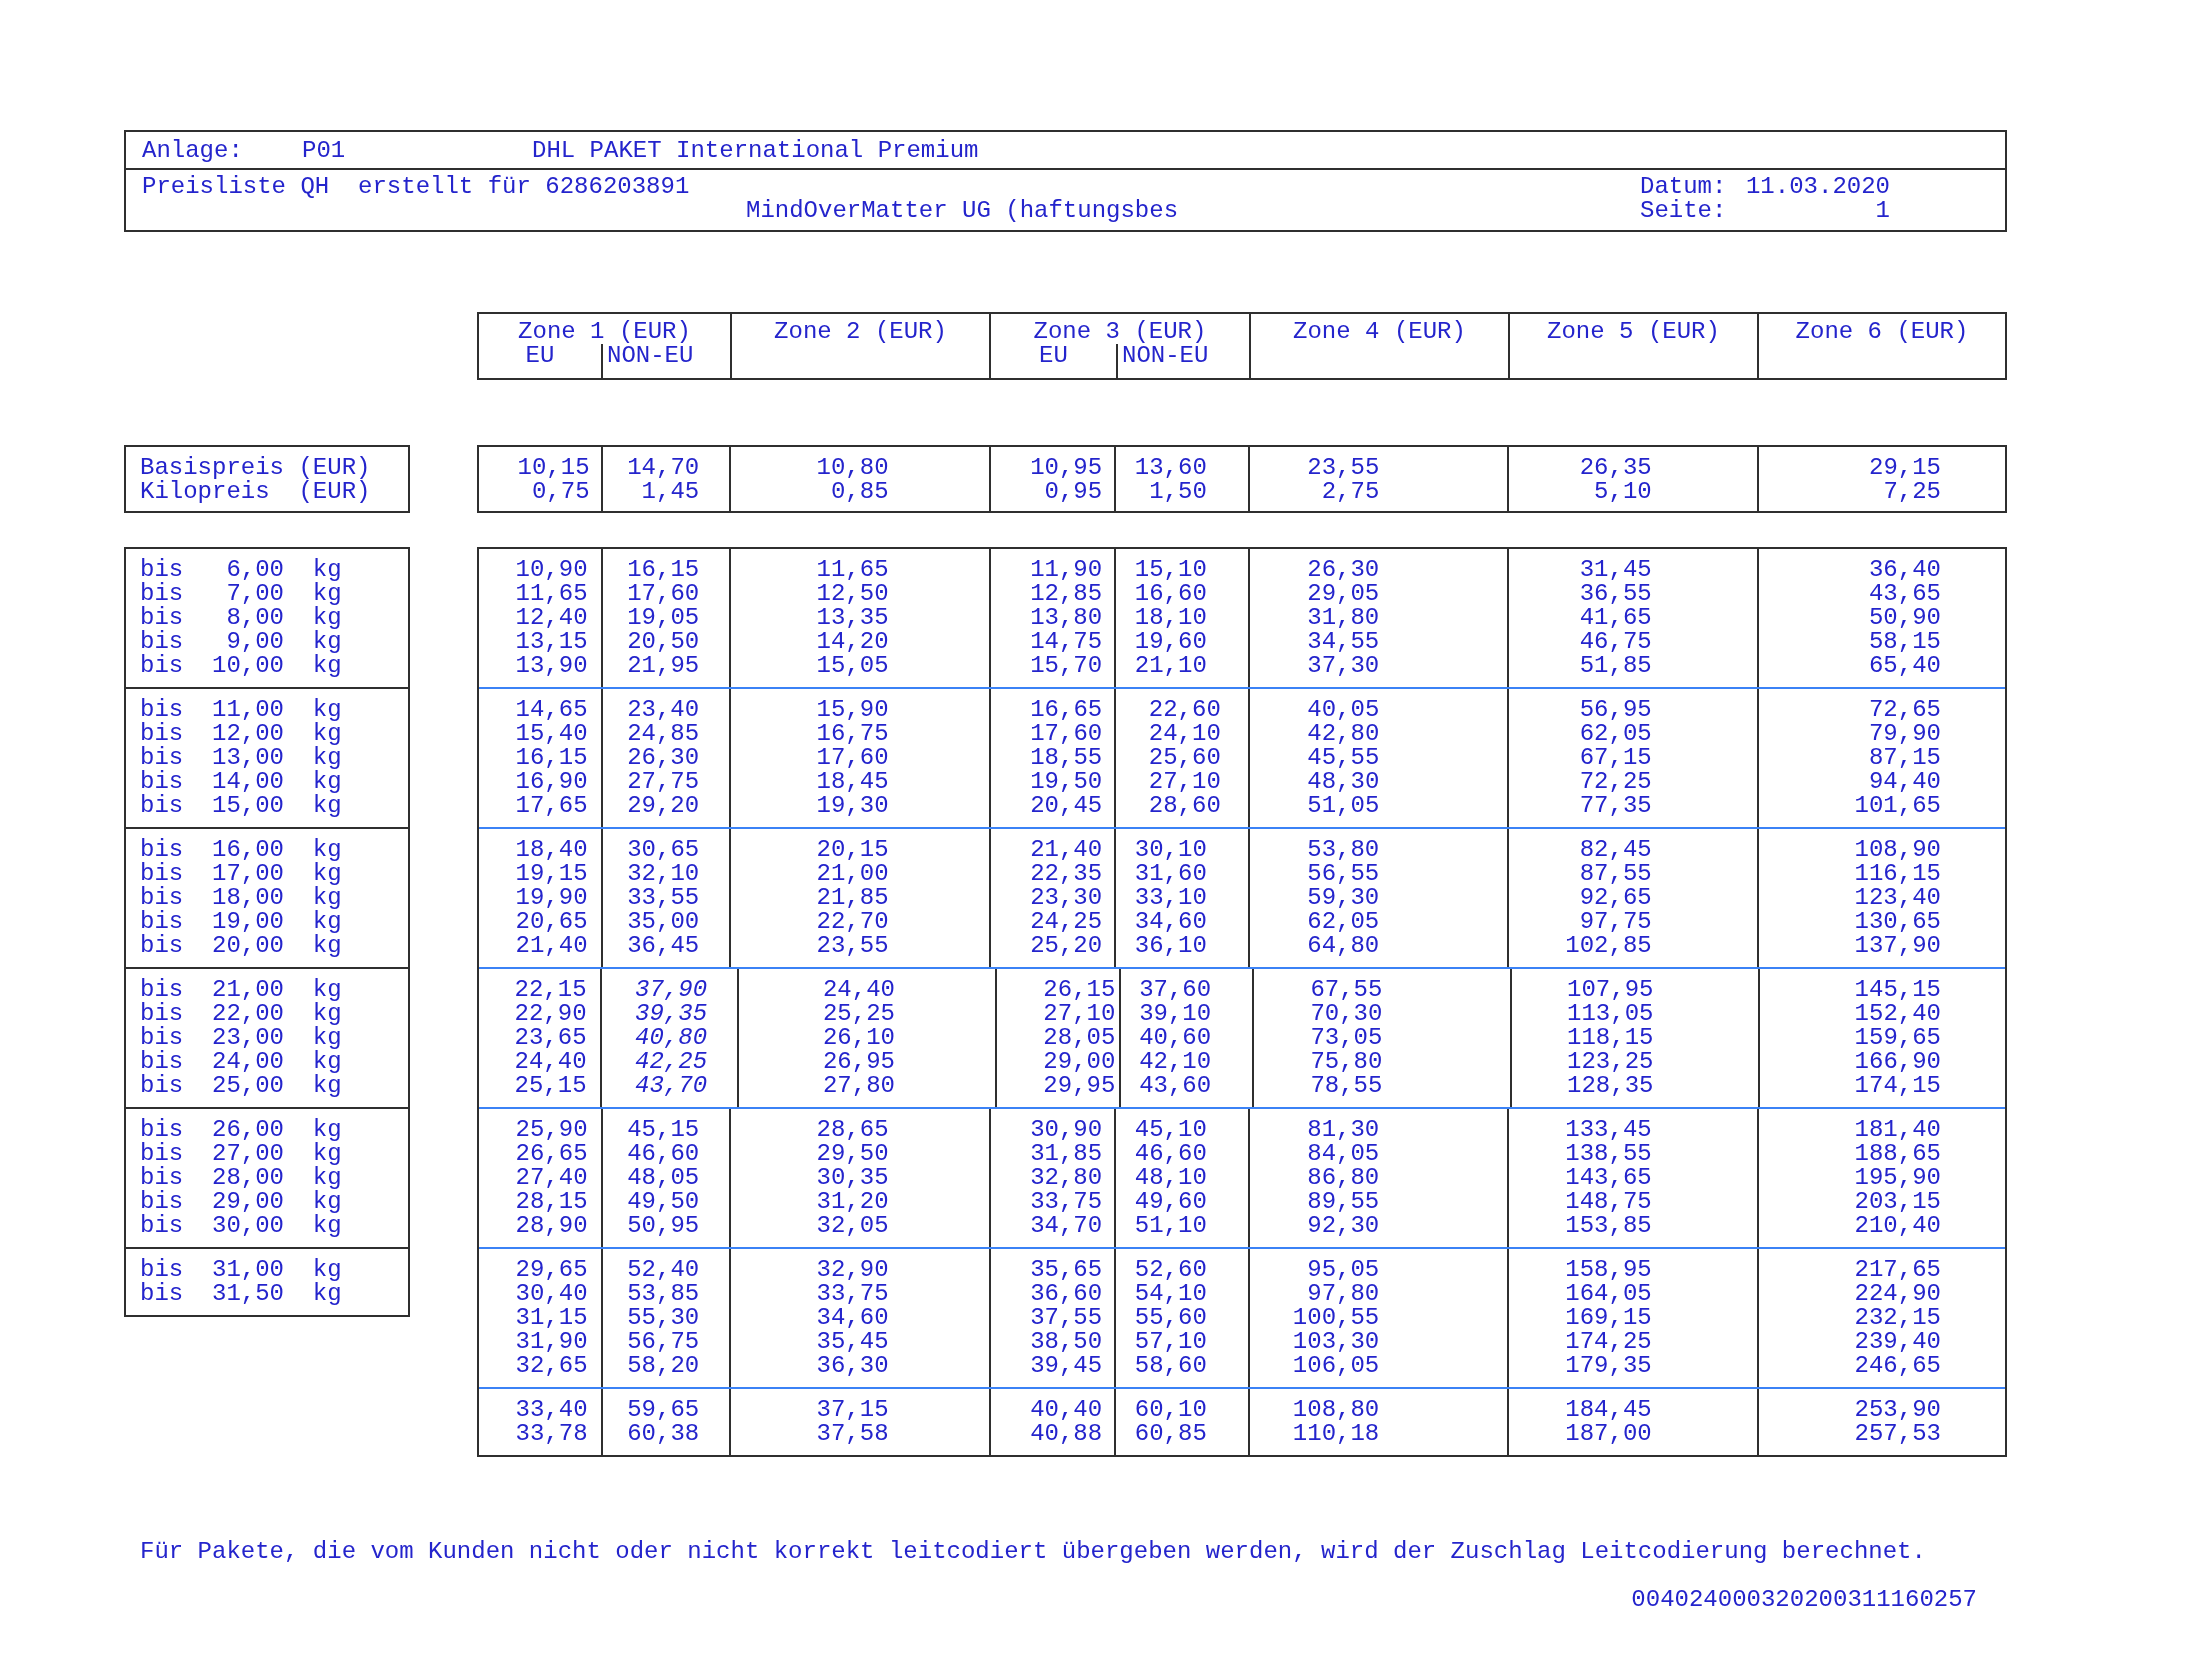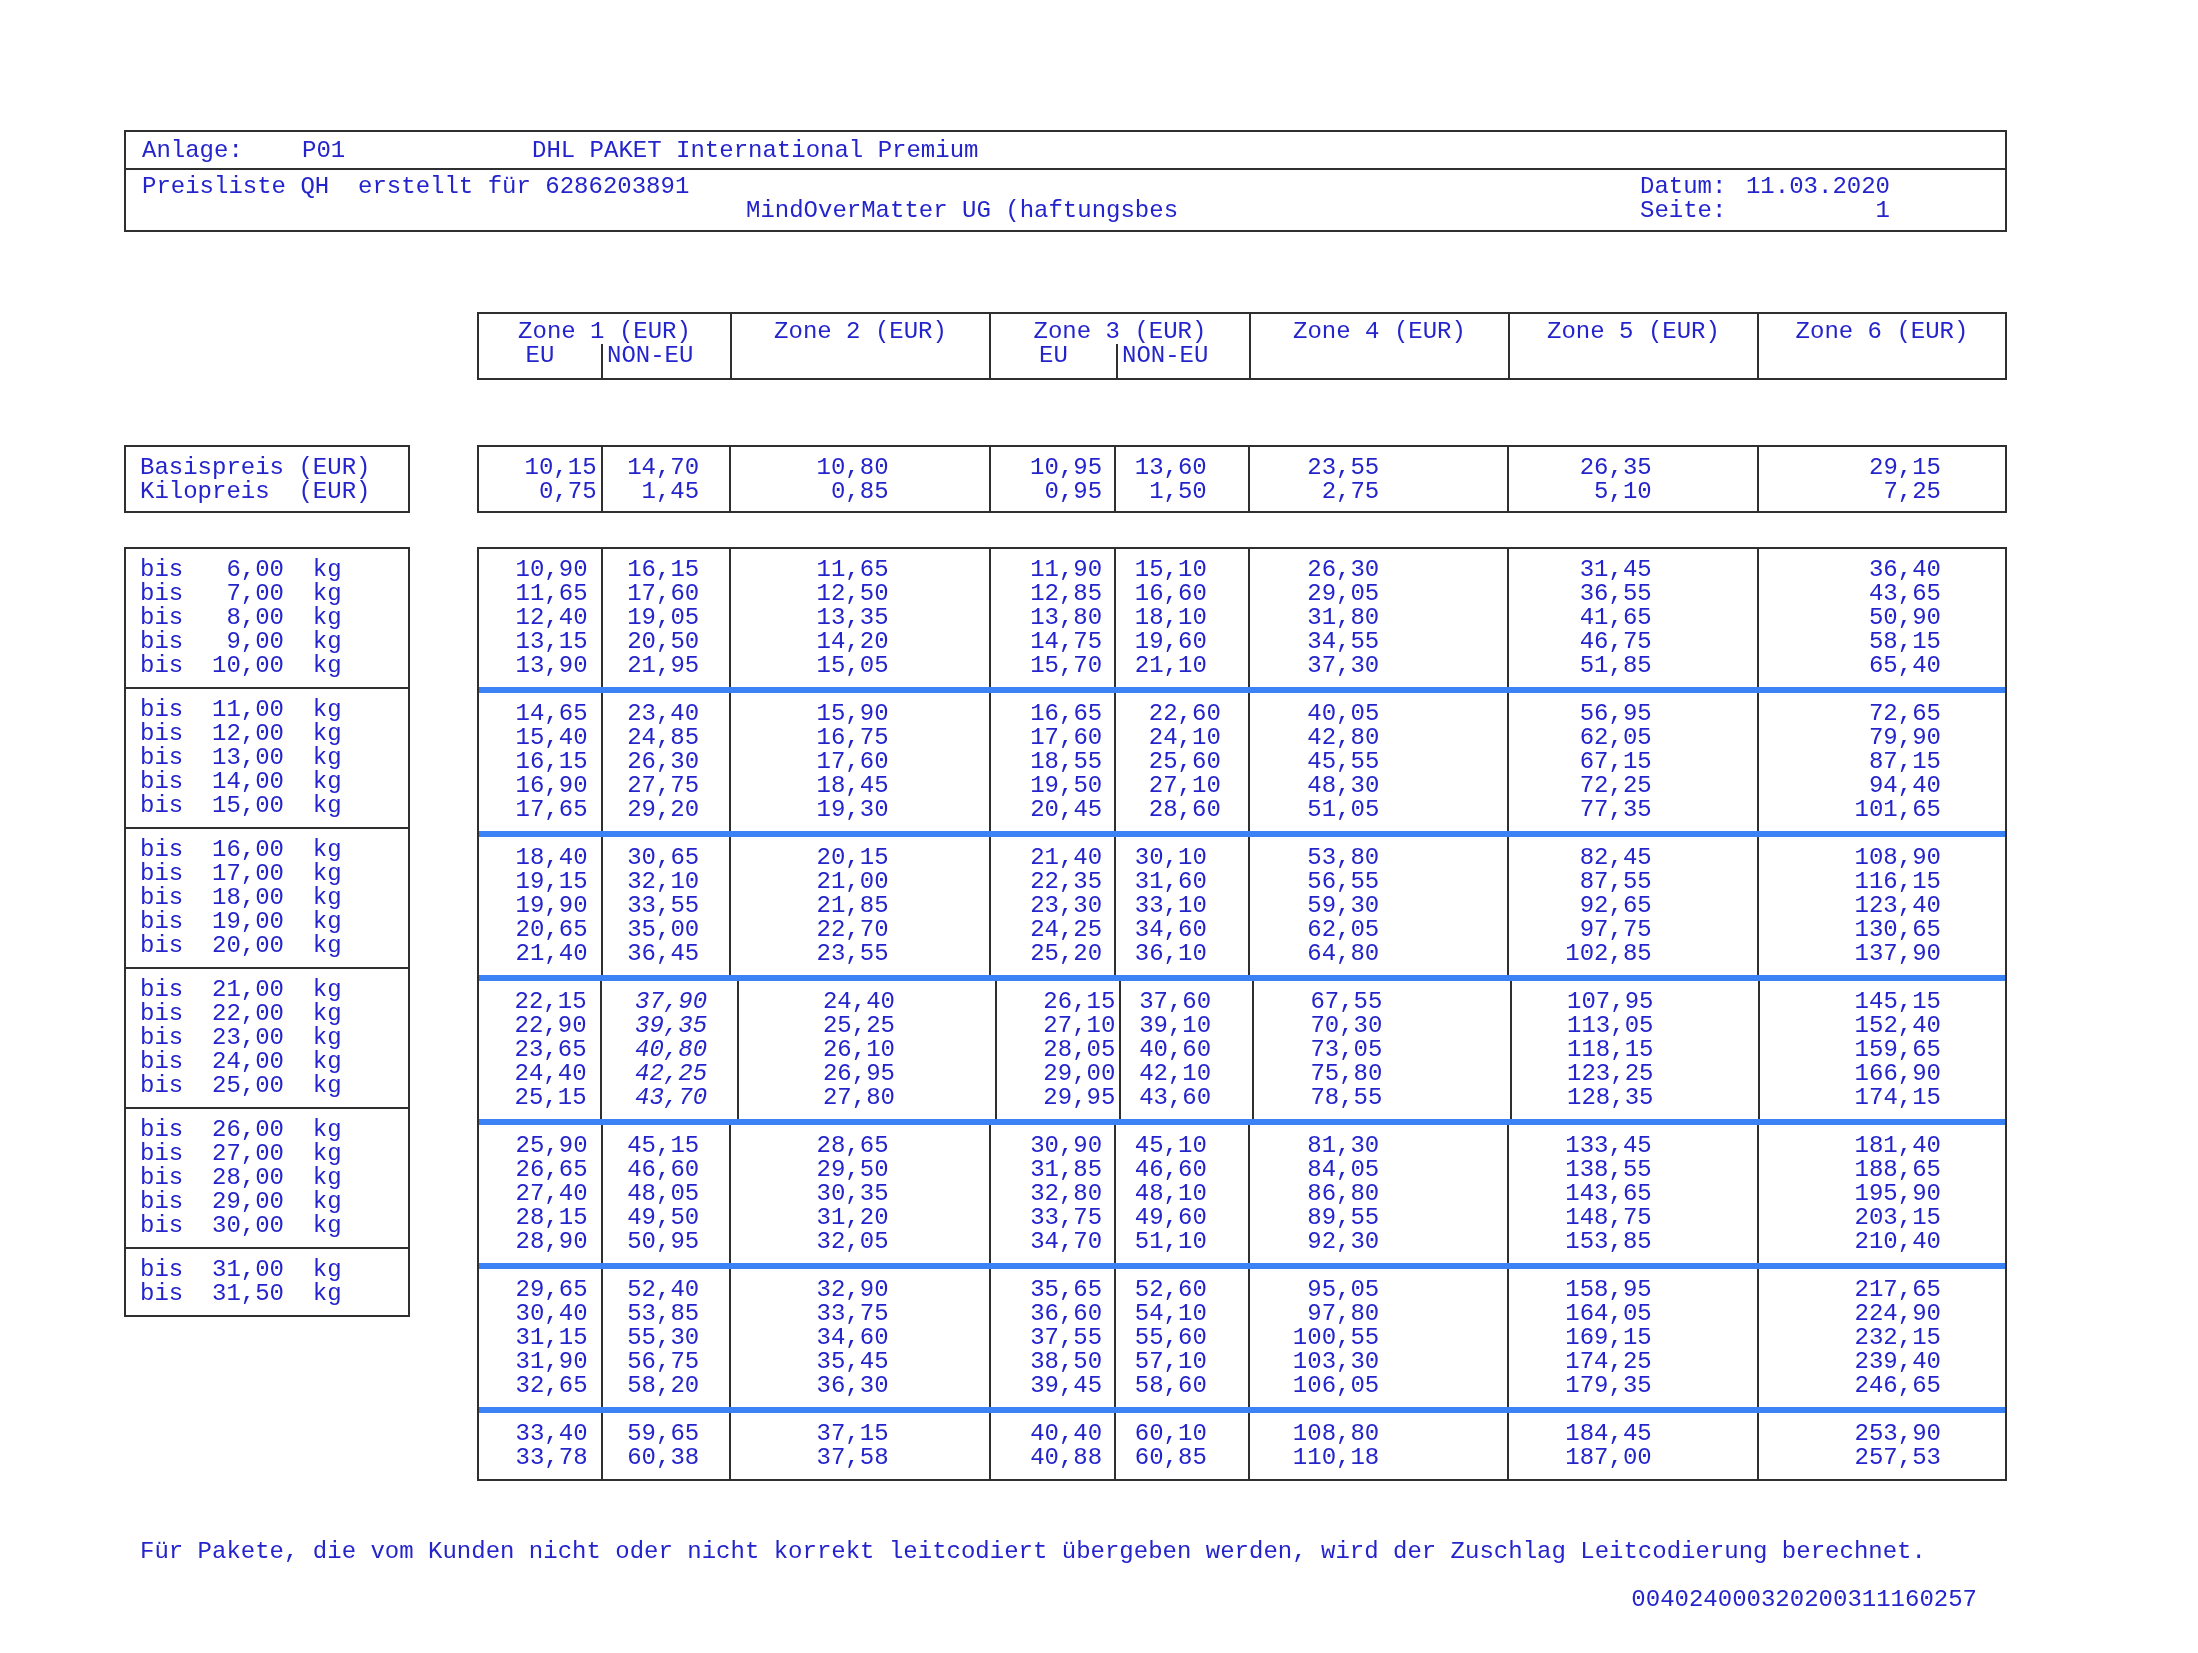--- a/index.html
+++ b/index.html
@@ -37,21 +37,21 @@
   .bcell{box-sizing:border-box;padding-top:9px;text-align:right}
   .bcell + .bcell{border-left:2px solid #2f2f2f}
 
   
   #weight-label-box{left:124px;top:547px;width:286px}
   .lblock{padding:9px 0 9px 14px}
   .lblock + .lblock{border-top:2px solid #2f2f2f}
   .lrow{white-space:pre}
   #weight-value-box{left:477px;top:547px;width:1530px}
   .vblock{display:flex}
-  .vblock + .vblock{border-top:6px solid #3b82f6}
+  .vblock + .vblock{border-top:2px solid #3b82f6}
   .vcell{box-sizing:border-box;padding:9px 0;text-align:right}
   .vcell + .vcell{border-left:2px solid #2f2f2f}
 
   
   #footer-note{left:140px;top:1540px;white-space:pre}
   #doc-code{left:124px;top:1588px;width:1883px;text-align:right;padding-right:30px;box-sizing:border-box}
 </style>
 </head>
 <body>
 
@@ -102,21 +102,21 @@
     <div class="zone-col" style="width: 249px;">
       <div class="zone-label">Zone 6 (EUR)</div>
     </div>
   </div>
 
 <div class="abs box" id="base-label-box">
   <div class="pre">Basispreis (EUR)</div>
   <div class="pre">Kilopreis  (EUR)</div>
 </div>
 <div class="abs box" id="base-value-box">
-    <div class="bcell" style="width: 122px; padding-right: 4px;">
+    <div class="bcell" style="width: 122px; padding-right: 11px;">
       <div>10,15</div>
       <div>0,75</div>
     </div>
     <div class="bcell" style="width: 129px; padding-right: 30px;">
       <div>14,70</div>
       <div>1,45</div>
     </div>
     <div class="bcell" style="width: 260px; padding-right: 100px;">
       <div>10,80</div>
       <div>0,85</div>

